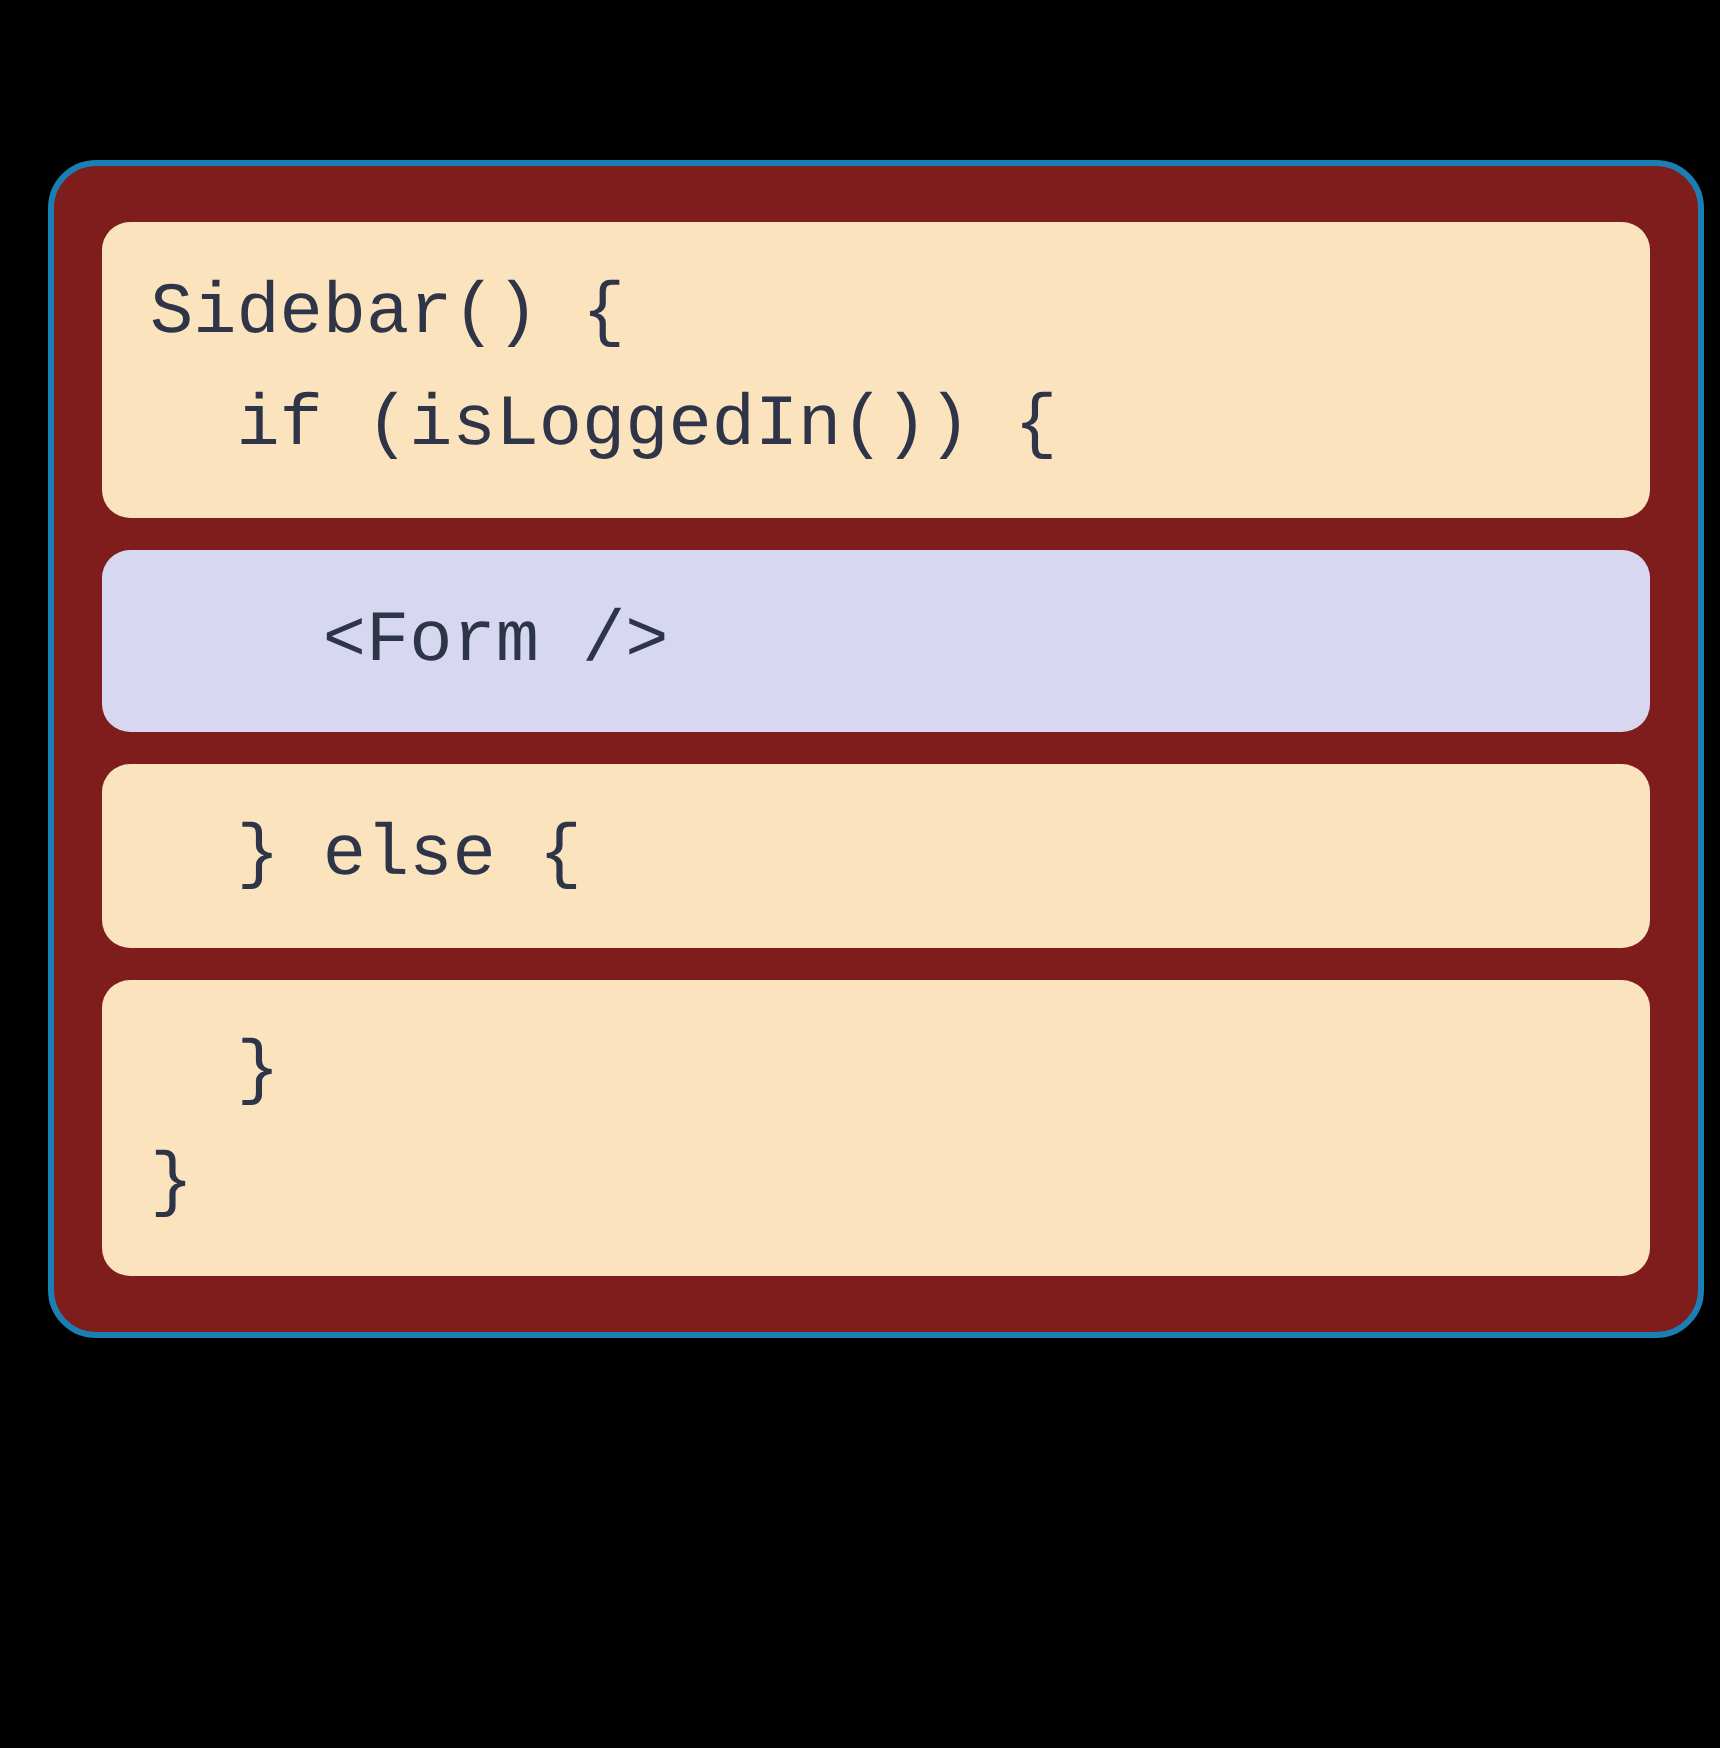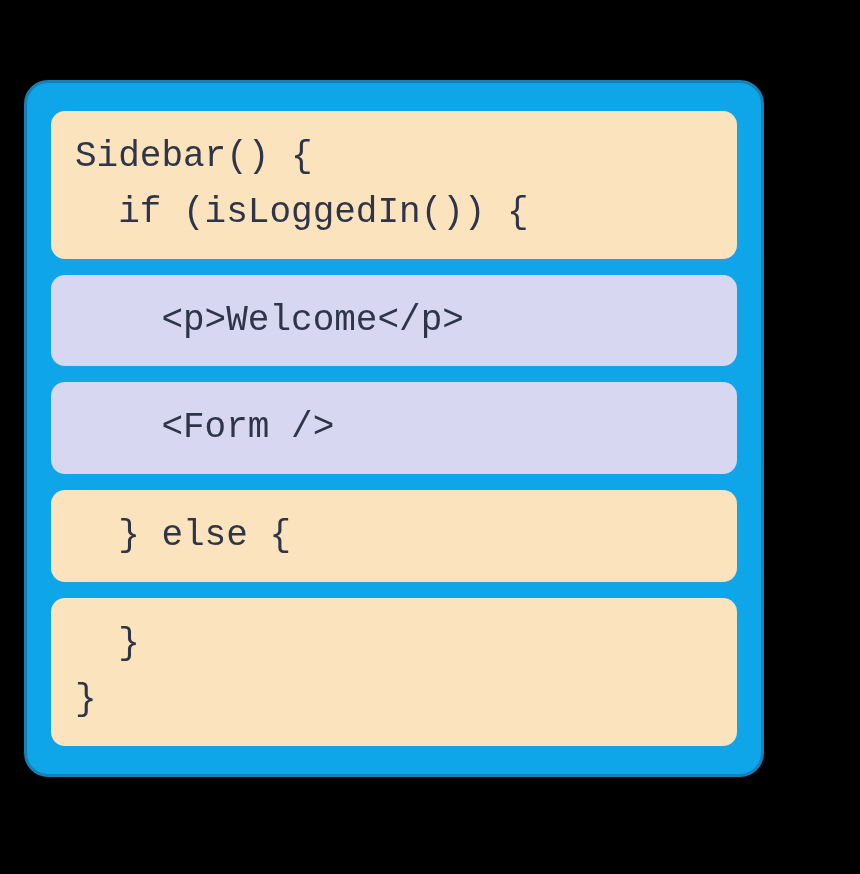--- a/index.html
+++ b/index.html
@@ -5,22 +5,22 @@
   * { box-sizing: border-box; margin: 0; padding: 0; }
   html, body { width: 860px; height: 874px; background: #000; }
   body {
     font-family: ui-monospace, SFMono-Regular, "SF Mono", Menlo, Consolas, "Liberation Mono", monospace;
     display: flex;
     align-items: flex-start;
     justify-content: flex-start;
   }
   .card {
     margin: 80px 0 0 24px;
-    width: 740px;
-    background: #0ea5e9;
+    width: 828px;
+    background: #7f1d1d;
     border: 3px solid #1a7fb3;
     border-radius: 24px;
     padding: 28px 24px;
     box-shadow: 0 4px 10px rgba(0,0,0,0.25);
   }
   .block {
     border-radius: 14px;
     padding: 18px 24px 18px 24px;
     margin-bottom: 16px;
     font-size: 36px;
@@ -32,18 +32,17 @@
   .block:last-child { margin-bottom: 0; }
   .orange { background: #fbe3bd; }
   .purple { background: #d7d7f1; }
 </style>
 </head>
 <body>
 
 <div class="card">
   <div class="block orange">Sidebar() {
   if (isLoggedIn()) {</div>
-  <div class="block purple">    &lt;p&gt;Welcome&lt;/p&gt;</div>
   <div class="block purple">    &lt;Form /&gt;</div>
   <div class="block orange">  } else {</div>
   <div class="block orange">  }
 }</div>
 </div>
 
 </body></html>

